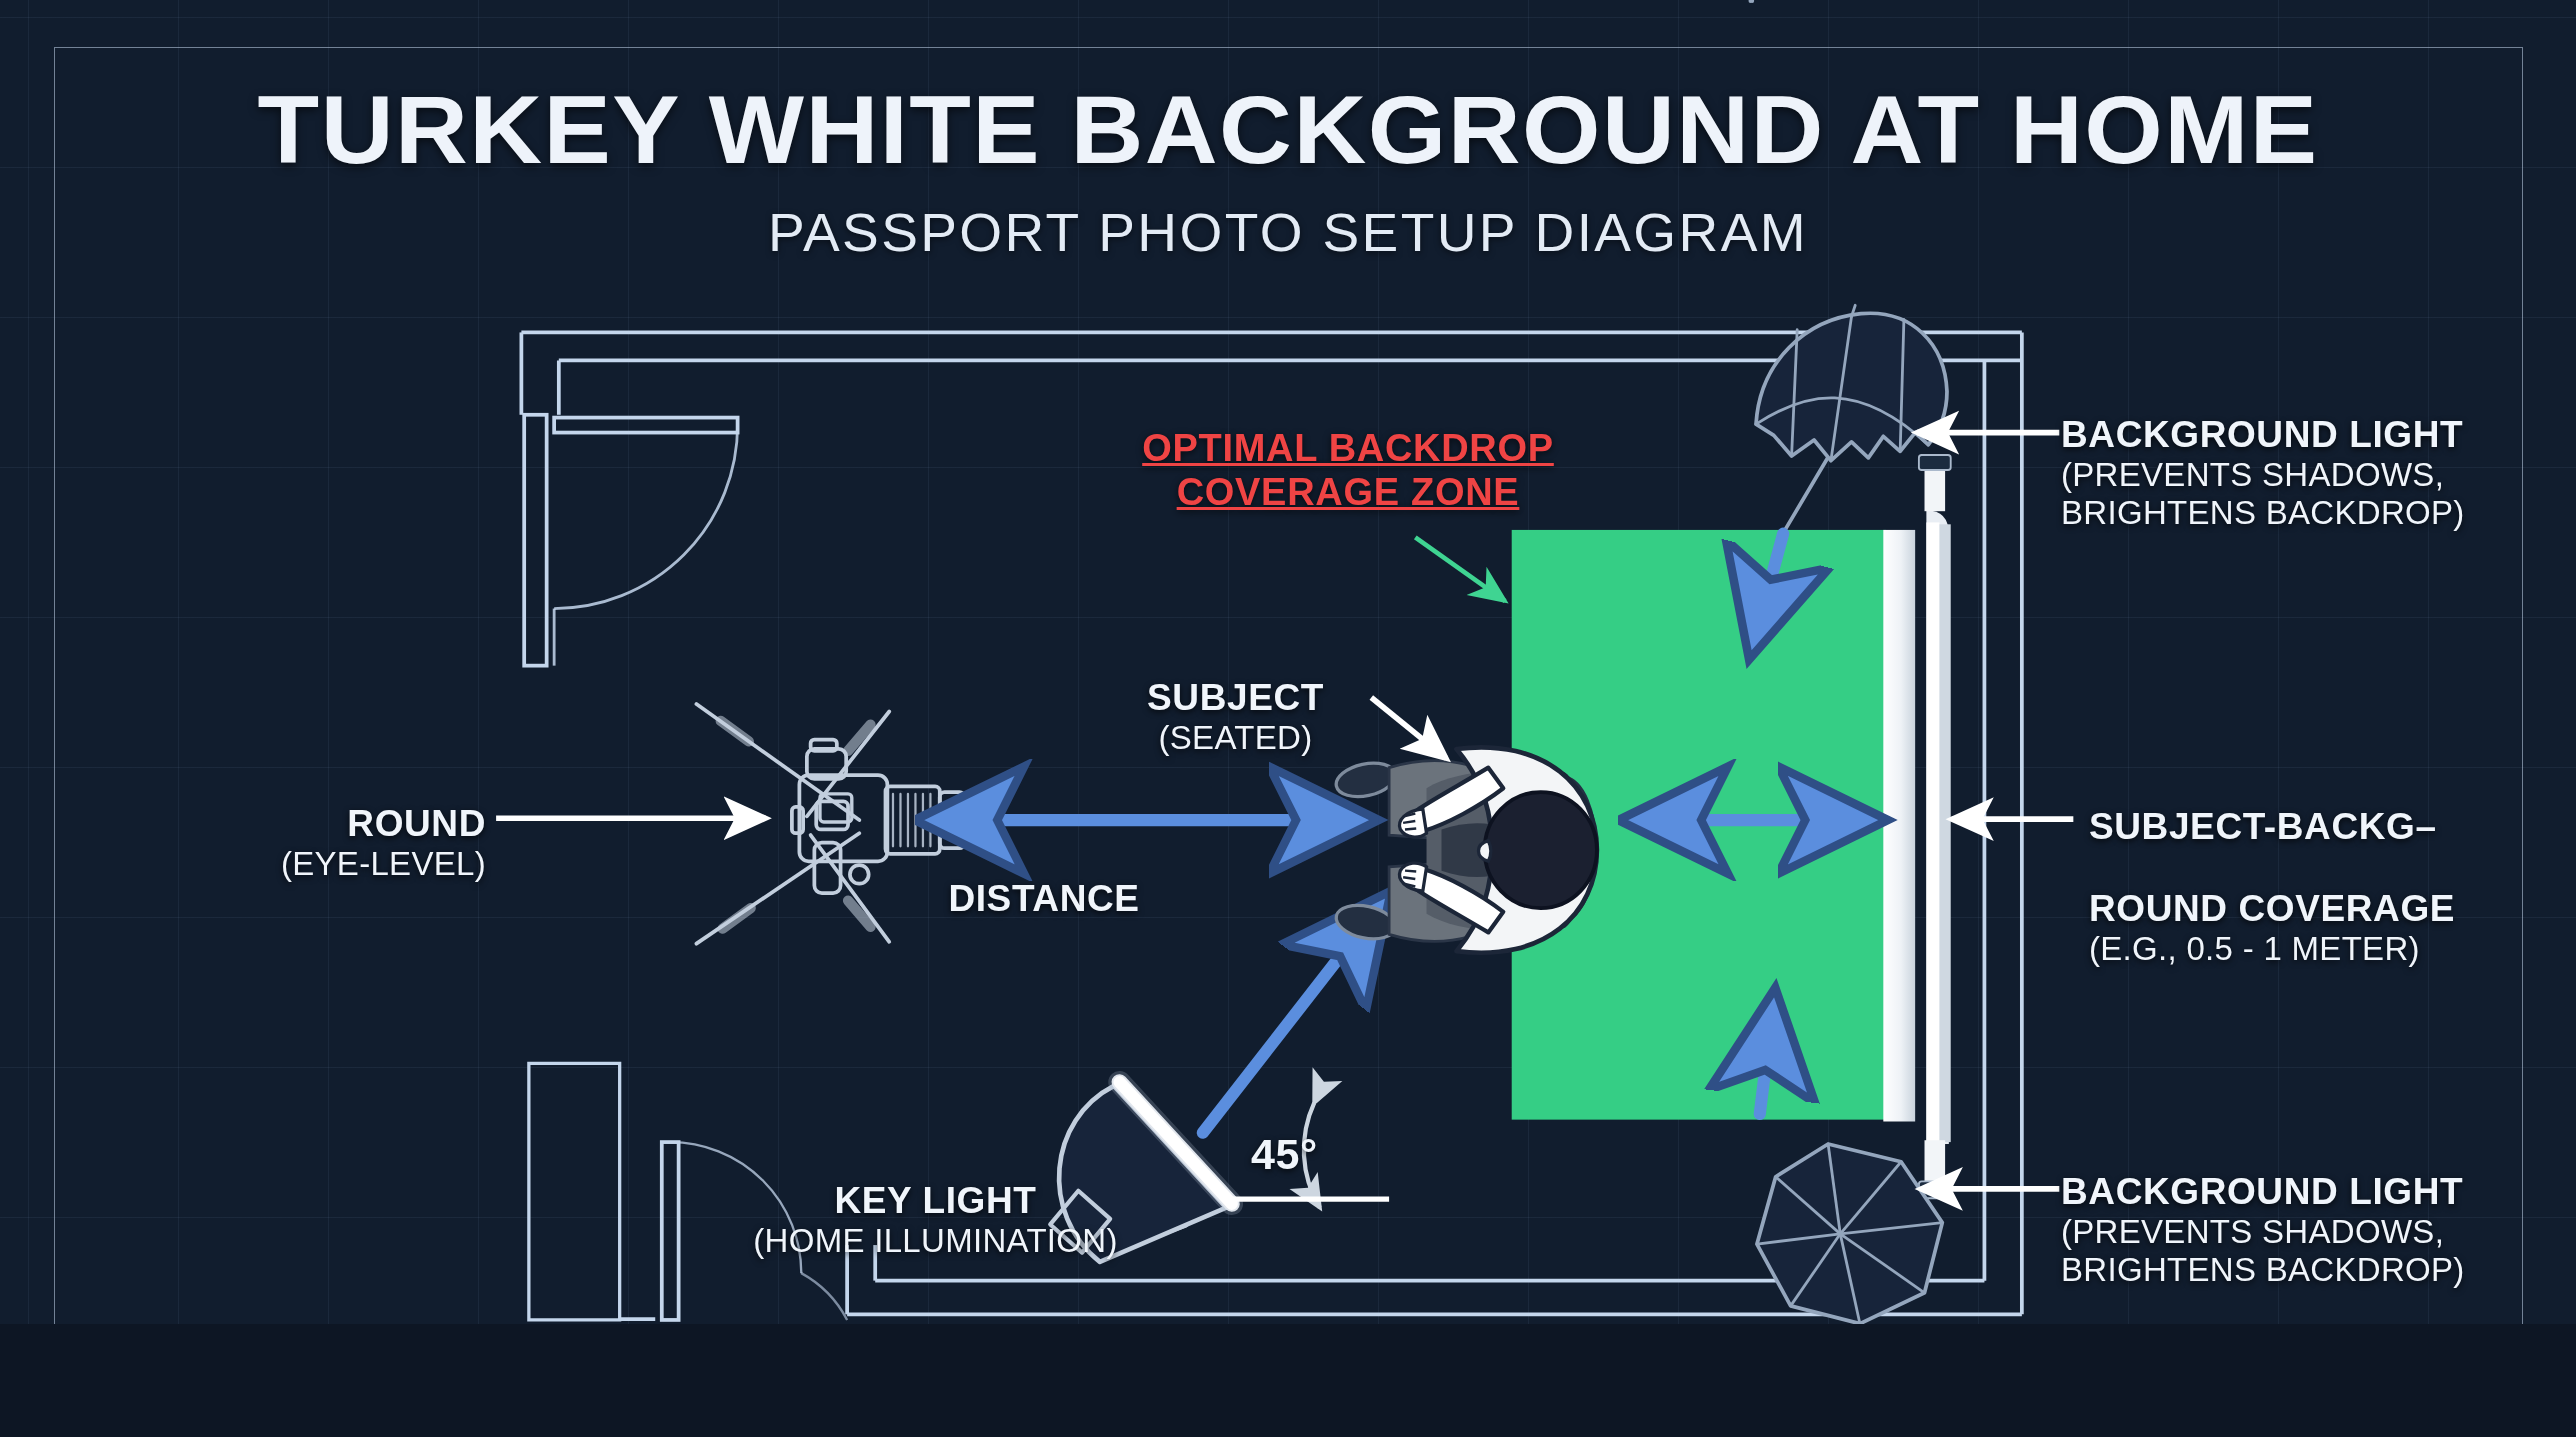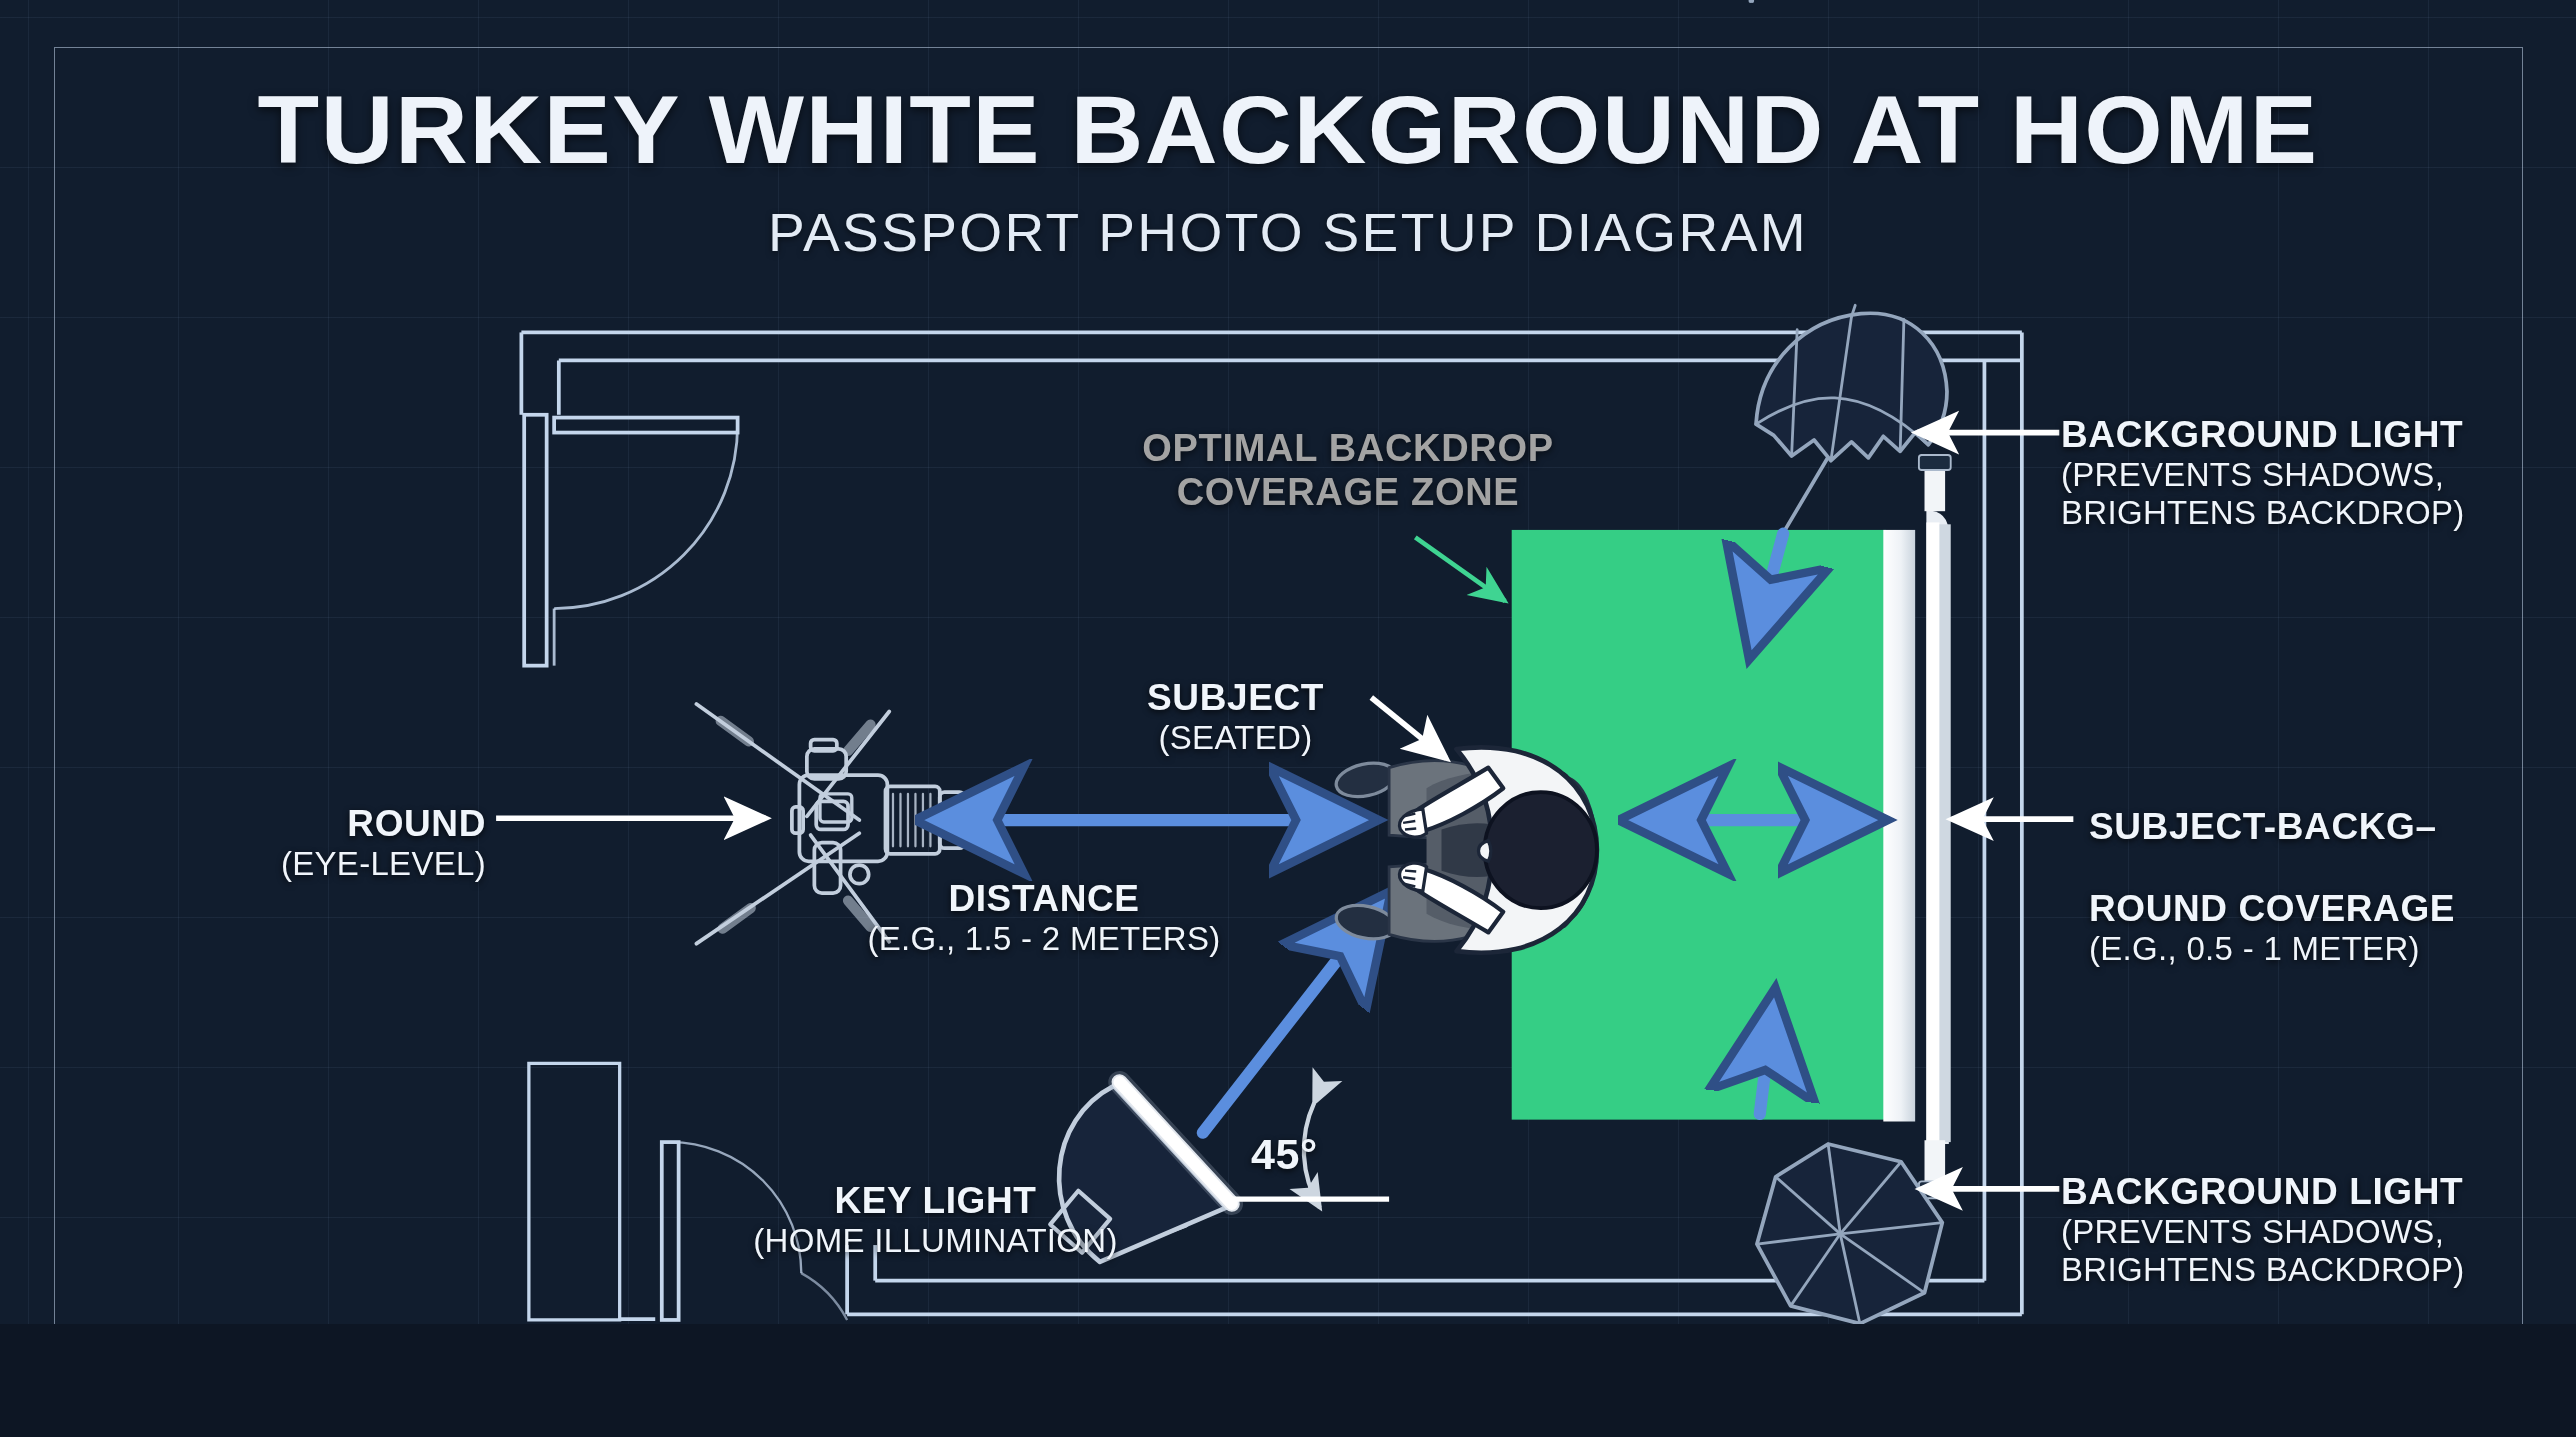--- a/index.html
+++ b/index.html
@@ -87,26 +87,27 @@
   }
   .label.al-r { text-align: right; }
   .label.al-l { text-align: left; }
   .label.al-c { text-align: center; }
 
   #zone-label {
     position: absolute;
     left: 1086px; top: 426px;
     width: 524px;
     text-align: center;
-    color: #a3a3a3;
+    color: #ef4444;
     font-size: 38px;
     font-weight: 700;
     letter-spacing: 0.7px;
     line-height: 1.16;
     text-shadow: 0 1.9px 7.5px rgba(0,0,0,0.65);
+    text-decoration: underline;
   }
   svg.layer {
     position: absolute;
     left: 0; top: 0;
     width: 2576px; height: 1438px;
     pointer-events: none;
   }
 </style>
 </head>
 <body>
@@ -374,21 +375,20 @@
     <span class="ls">(EYE-LEVEL)</span>
   </div>
 
   <div class="label al-c" style="left:1039px; top:637px; width:393px;">
     <span class="lh">SUBJECT</span>
     <span class="ls">(SEATED)</span>
   </div>
 
   <div class="label al-c" style="left:782px; top:838px; width:524px;">
     <span class="lh">DISTANCE</span>
-    <span class="ls">(E.G., 1.5 - 2 METERS)</span>
   </div>
 
   <div class="label al-c" style="left:711px; top:1140px; width:449px;">
     <span class="lh">KEY LIGHT</span>
     <span class="ls">(HOME ILLUMINATION)</span>
   </div>
 
   <div class="label al-l" style="left:1251px; top:1090px;">
     <span class="lh" style="font-size:43px;">45°</span>
   </div>

